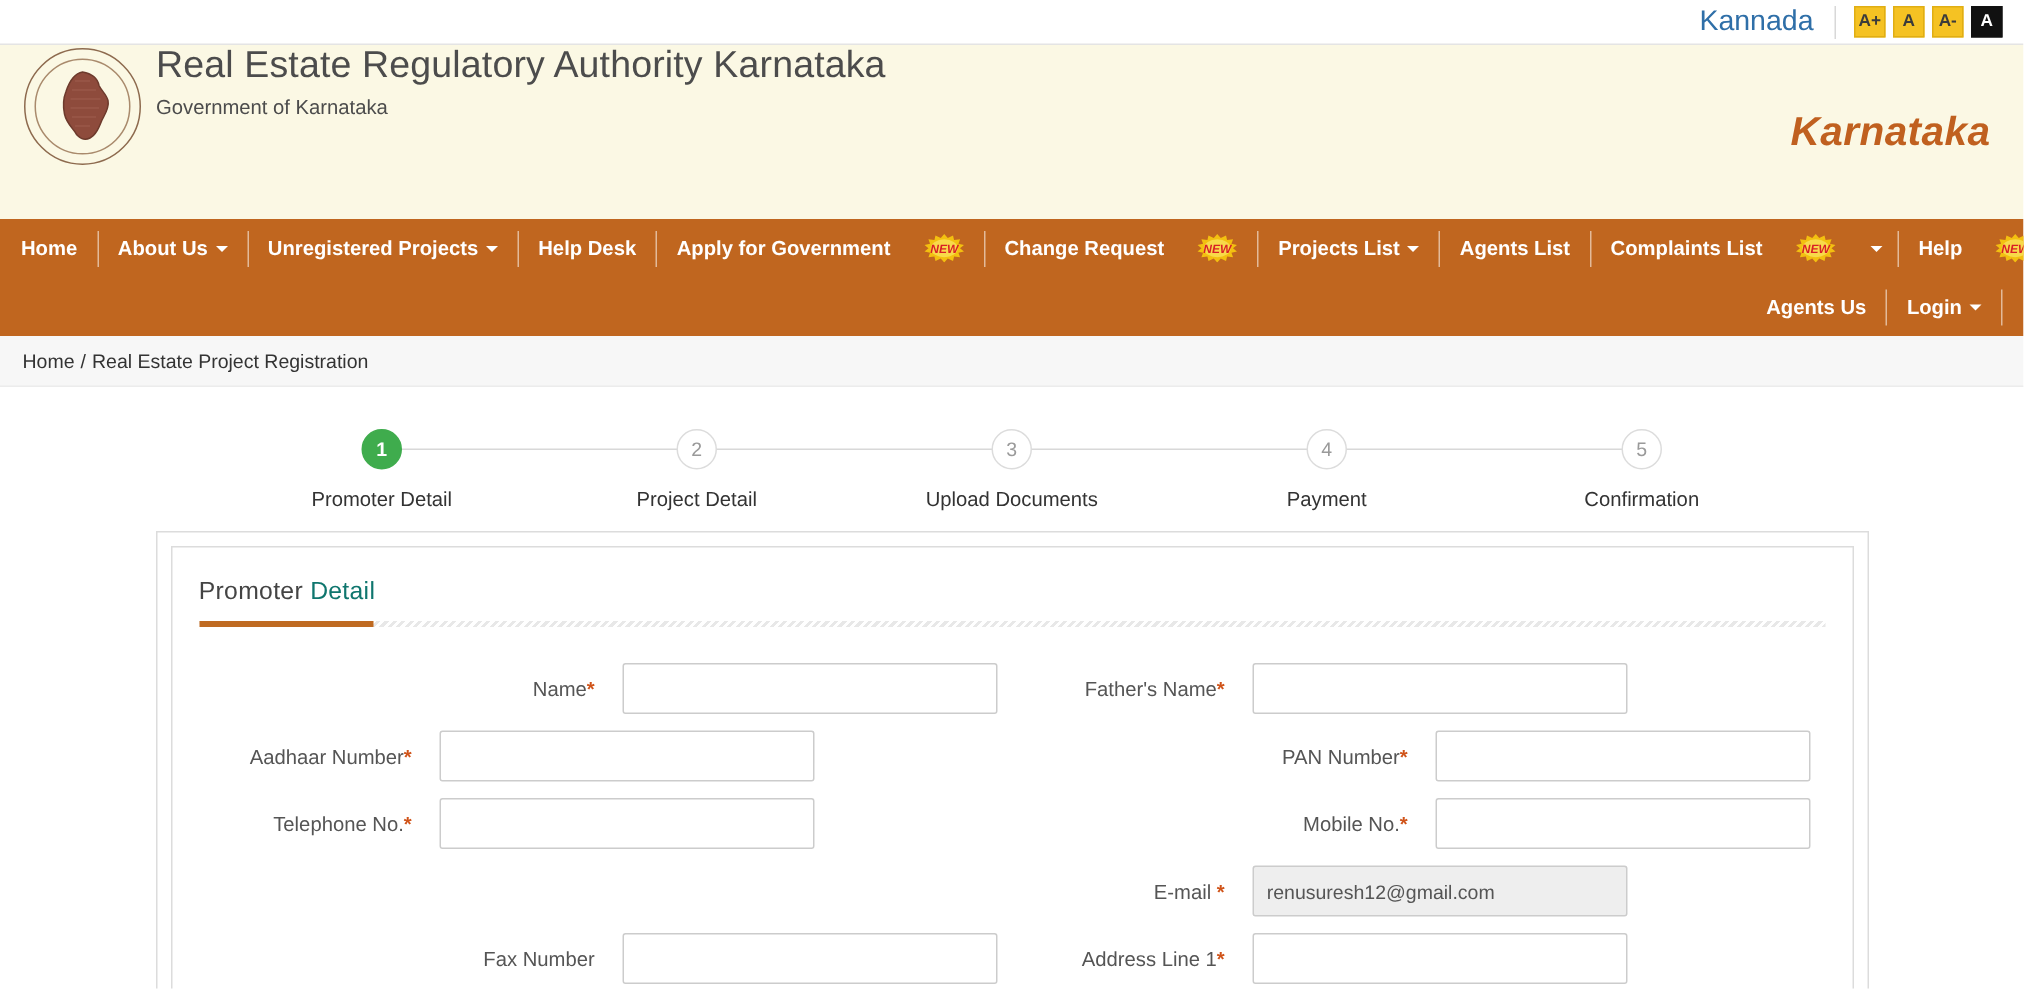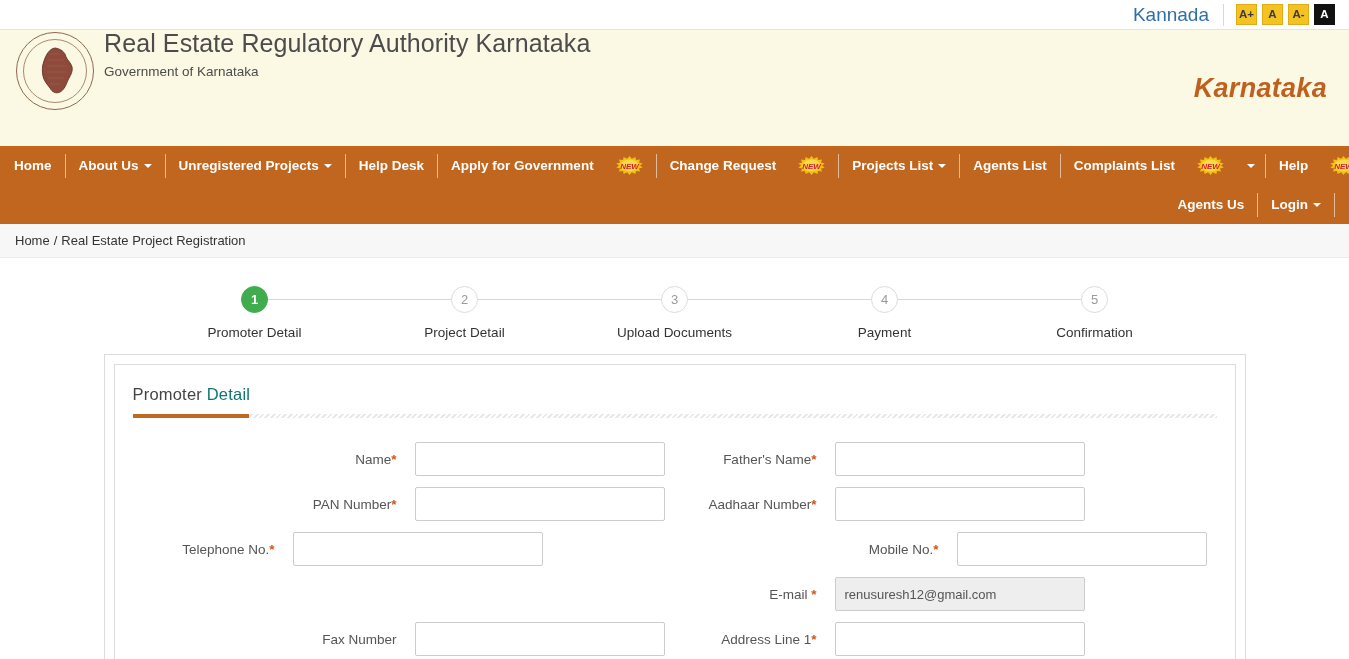--- a/index.html
+++ b/index.html
@@ -499,26 +499,26 @@
       <div class="titlerule"></div>
       <div class="formgrid" id="formgrid">
           <div class="field">
             <div class="lbl"><span>Name</span><span class="req">*</span></div>
             <input type="text" style="">
           </div>
           <div class="field right">
             <div class="lbl"><span>Father's Name</span><span class="req">*</span></div>
             <input type="text" style="">
           </div>
+          <div class="field right">
+            <div class="lbl"><span>Aadhaar Number</span><span class="req">*</span></div>
+            <input type="text" style="">
+          </div>
           <div class="field">
             <div class="lbl"><span>PAN Number</span><span class="req">*</span></div>
-            <input type="text" style="">
-          </div>
-          <div class="field right">
-            <div class="lbl"><span>Aadhaar Number</span><span class="req">*</span></div>
             <input type="text" style="">
           </div>
           <div class="field right">
             <div class="lbl"><span>Telephone No.</span><span class="req">*</span></div>
             <input type="text" style="">
           </div>
           <div class="field">
             <div class="lbl"><span>Mobile No.</span><span class="req">*</span></div>
             <input type="text" style="">
           </div>

